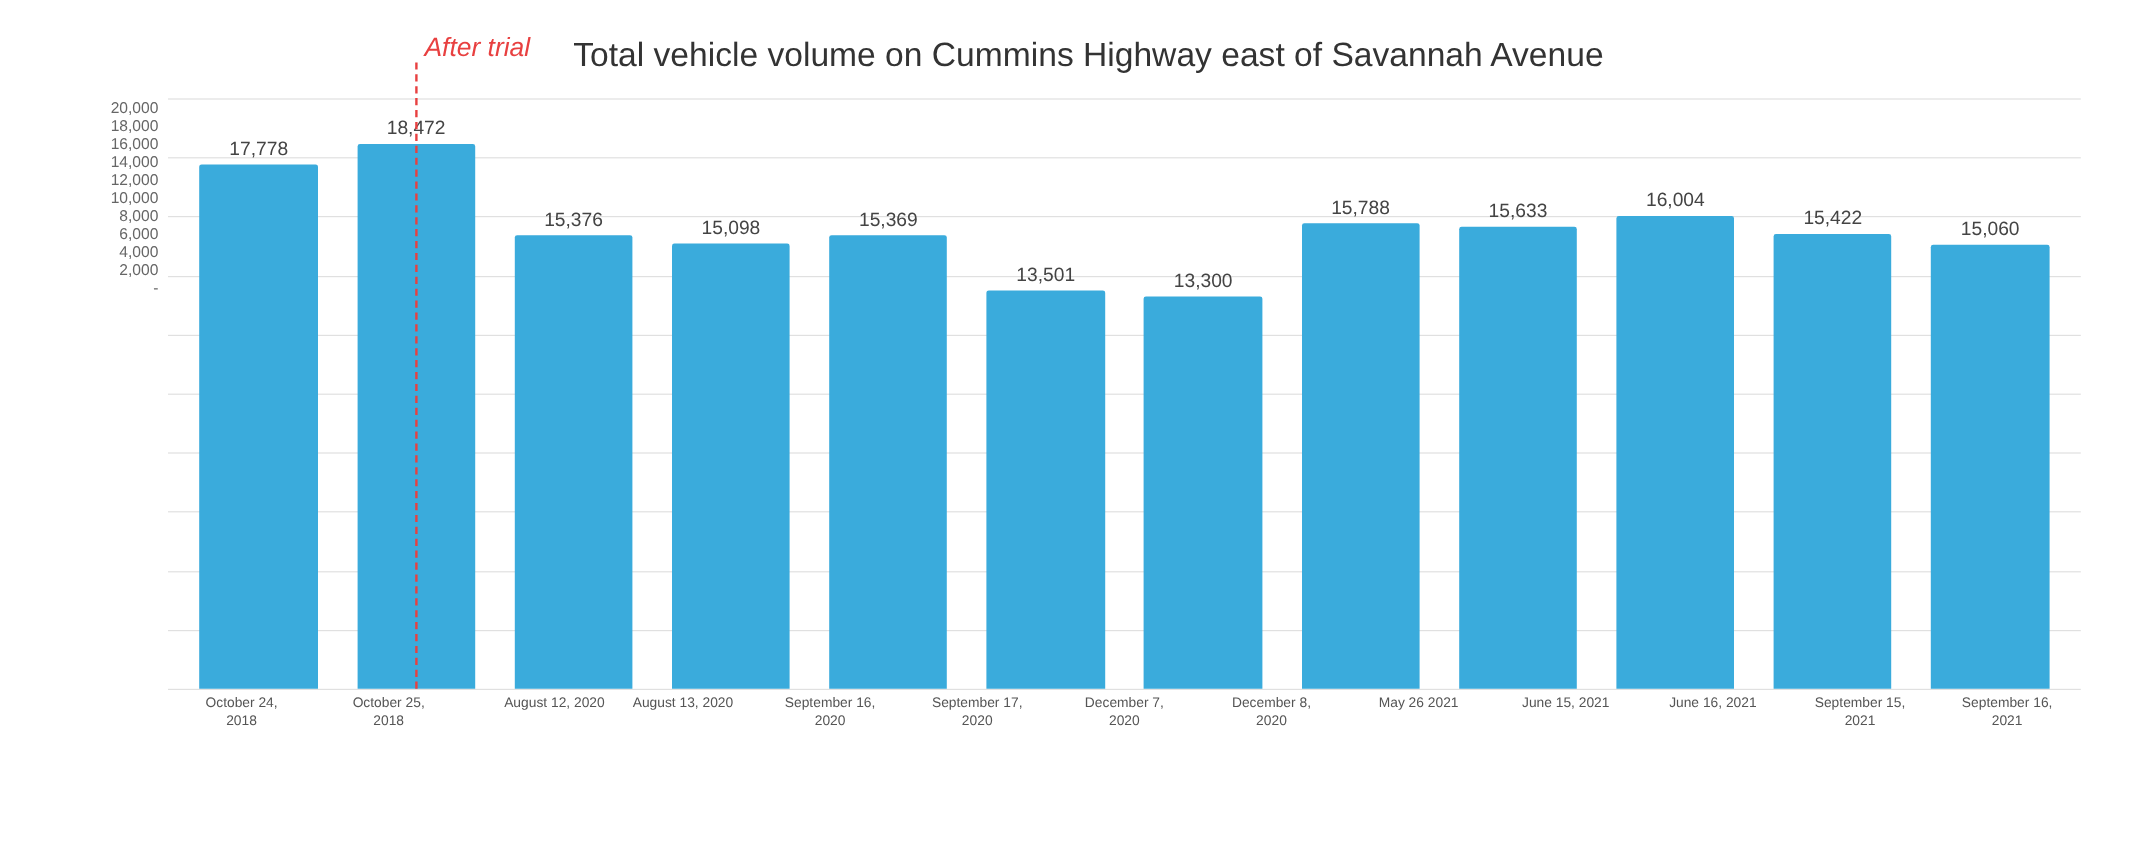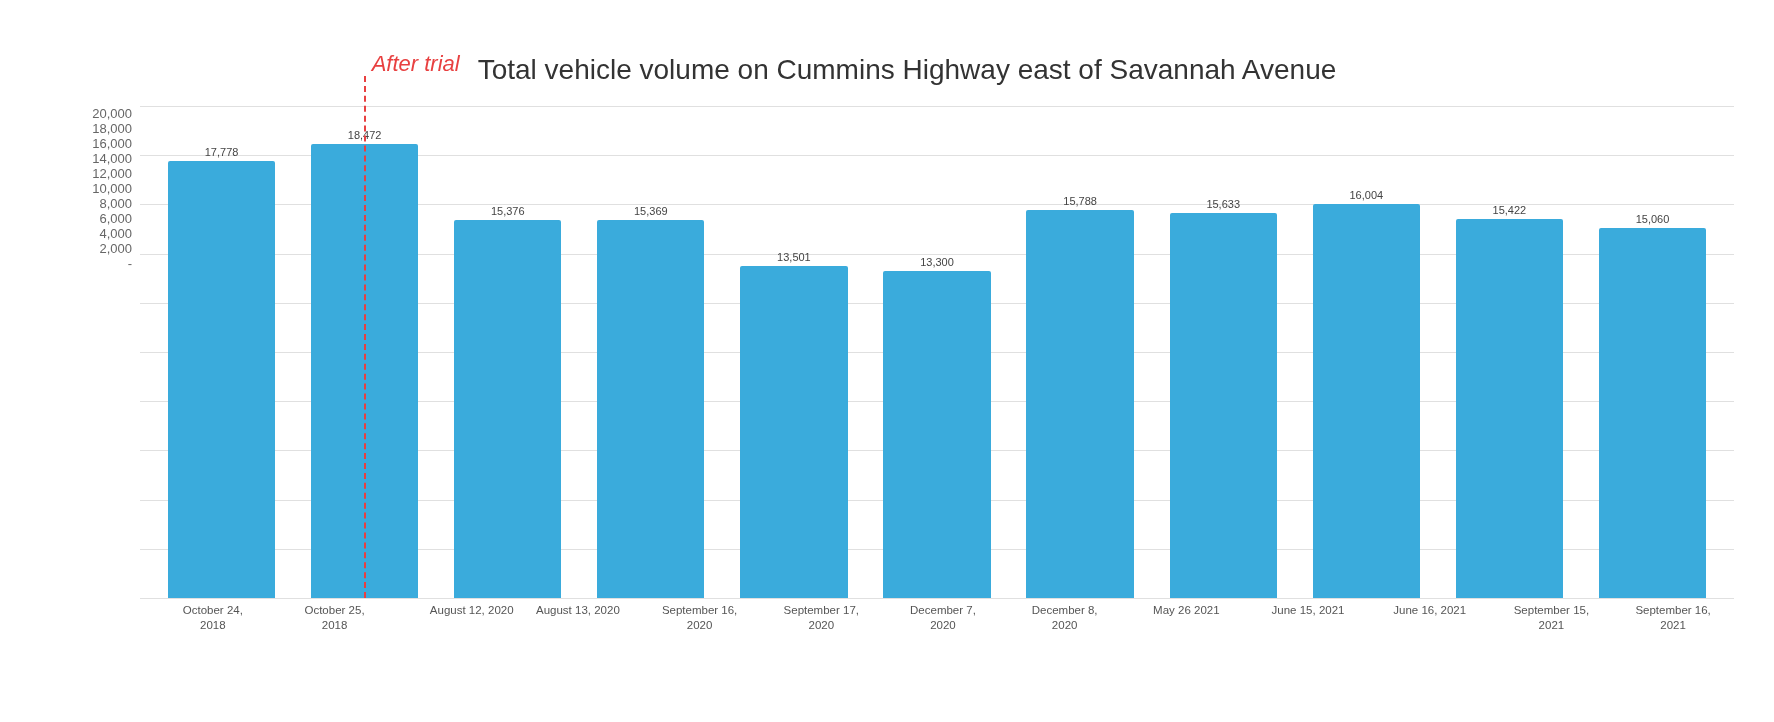--- a/index.html
+++ b/index.html
@@ -17,21 +17,20 @@
       padding: 30px 40px 80px 80px;
       position: relative;
     }
 
     .chart-title {
       text-align: center;
       font-size: 28px;
       font-weight: 400;
       color: #333;
       margin-bottom: 20px;
-      margin-top: 24px;
     }
 
     .chart-area {
       position: relative;
       width: 100%;
       height: calc(100% - 70px);
     }
 
     .y-axis {
       position: absolute;
@@ -89,21 +88,21 @@
       flex: 1;
       display: flex;
       flex-direction: column;
       align-items: center;
       justify-content: flex-end;
       height: 100%;
       position: relative;
     }
 
     .bar-value {
-      font-size: 11px;
+      font-size: 16px;
       color: #444;
       margin-bottom: 3px;
       text-align: right;
     }
 
     .bar {
       width: 75%;
       background: #3aabdc;
       border-radius: 2px 2px 0 0;
     }
@@ -123,21 +122,21 @@
       left: 6px;
       font-size: 22px;
       color: #e84040;
       font-style: italic;
       font-weight: 500;
       white-space: nowrap;
     }
 
     .x-labels {
       position: absolute;
-      left: 72px;
+      left: 60px;
       right: 0;
       bottom: 0;
       height: 50px;
       display: flex;
     }
 
     .x-label-group {
       flex: 1;
       display: flex;
       align-items: flex-start;
@@ -200,20 +199,24 @@
             <div class="bar" style="height: 92.36%;"></div>
             <div class="divider-line">
               <div class="after-trial-label">After trial</div>
             </div>
           </div>
           <div class="bar-group">
             <div class="bar-value">15,376</div>
             <div class="bar" style="height: 76.88%;"></div>
           </div>
           <div class="bar-group">
+            <div class="bar-value">15,098</div>
+            <div class="bar" style="height: 75.49%;"></div>
+          </div>
+          <div class="bar-group">
             <div class="bar-value">15,369</div>
             <div class="bar" style="height: 76.845%;"></div>
           </div>
           <div class="bar-group">
             <div class="bar-value">13,501</div>
             <div class="bar" style="height: 67.505%;"></div>
           </div>
           <div class="bar-group">
             <div class="bar-value">13,300</div>
             <div class="bar" style="height: 66.5%;"></div>

